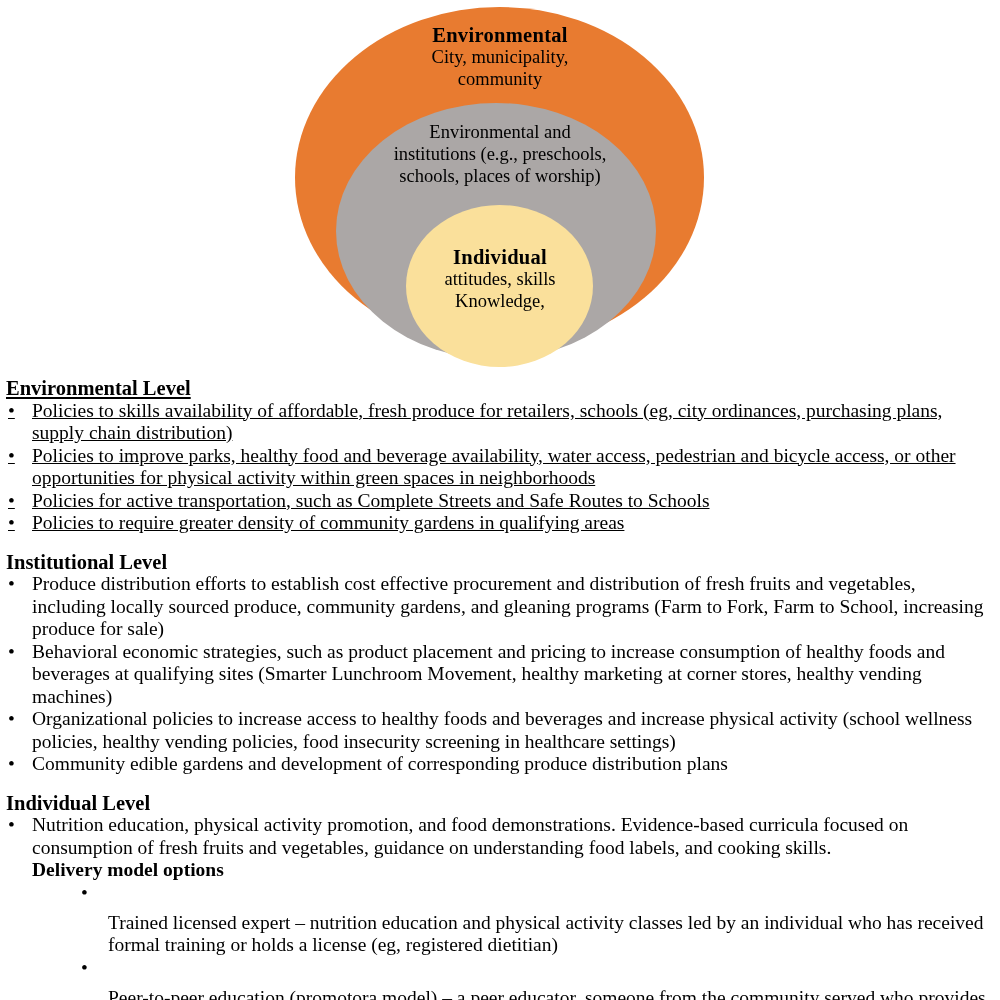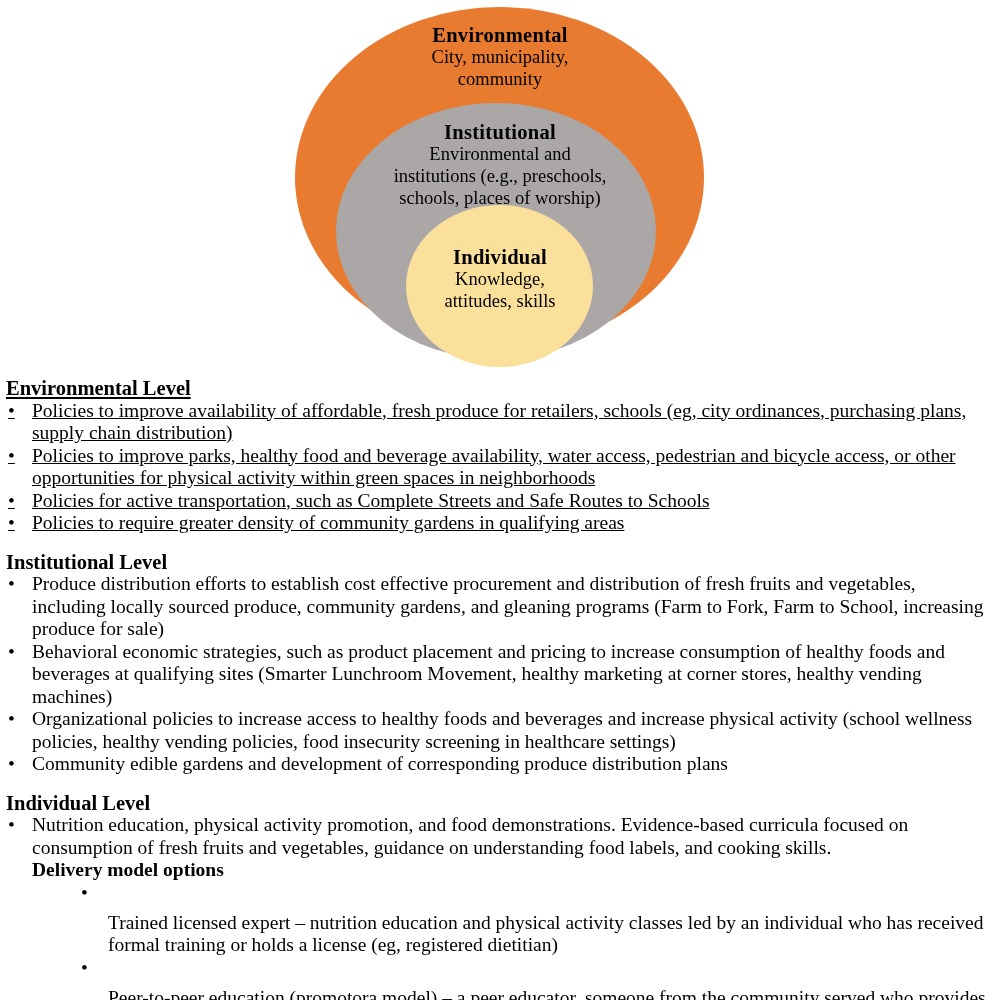--- a/index.html
+++ b/index.html
@@ -112,40 +112,39 @@
     <div class="ring ring-inst"></div>
     <div class="ring ring-ind"></div>
 
     <div class="ring-label" id="env-label">
       <div class="rl-title">Environmental</div>
       <div class="rl-line">City, municipality,</div>
       <div class="rl-line">community</div>
     </div>
 
     <div class="ring-label" id="inst-label">
-      <div class="rl-title">Institutional</div>
       <div class="rl-line">Environmental and</div>
       <div class="rl-line">institutions (e.g., preschools,</div>
       <div class="rl-line">schools, places of worship)</div>
     </div>
 
     <div class="ring-label" id="ind-label">
       <div class="rl-title">Individual</div>
+      <div class="rl-line">attitudes, skills</div>
       <div class="rl-line">Knowledge,</div>
-      <div class="rl-line">attitudes, skills</div>
     </div>
   </div>
 
   <div id="sections">
 
     <div class="section">
       <div class="sec-heading">Environmental Level</div>
       <div class="bullet">
         <span class="mk">•</span>
-        <span class="tx">Policies to improve availability of affordable, fresh produce for retailers, schools (eg, city ordinances, purchasing plans, supply chain distribution)</span>
+        <span class="tx">Policies to skills availability of affordable, fresh produce for retailers, schools (eg, city ordinances, purchasing plans, supply chain distribution)</span>
       </div>
       <div class="bullet">
         <span class="mk">•</span>
         <span class="tx">Policies to improve parks, healthy food and beverage availability, water access, pedestrian and bicycle access, or other opportunities for physical activity within green spaces in neighborhoods</span>
       </div>
       <div class="bullet">
         <span class="mk">•</span>
         <span class="tx">Policies for active transportation, such as Complete Streets and Safe Routes to Schools</span>
       </div>
       <div class="bullet">

